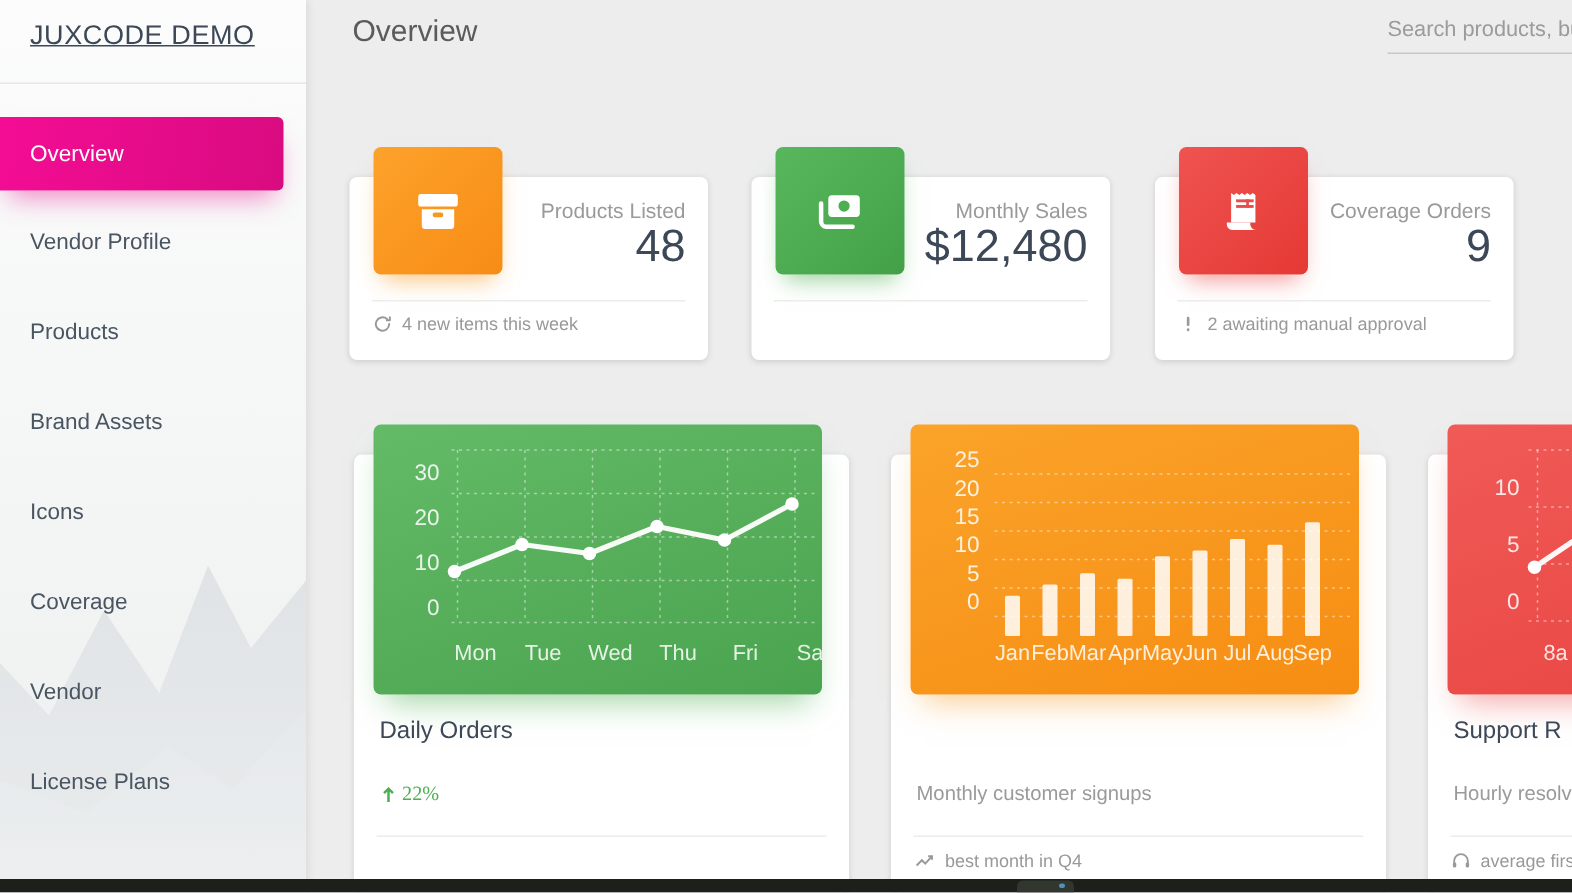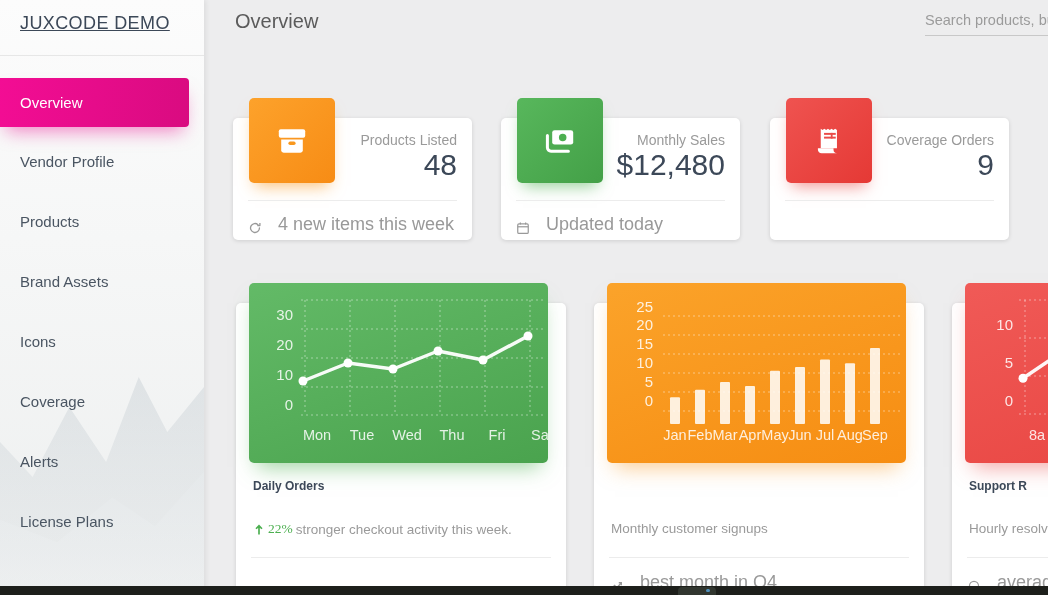--- a/index.html
+++ b/index.html
@@ -33,31 +33,31 @@
             box-shadow:0 1px 4px rgba(0,0,0,.13);}
   #sc0{left:233px}#sc1{left:501px}#sc2{left:770px}
   .tile{position:absolute;left:16px;top:-20px;width:86px;height:85px;border-radius:5px;
         display:flex;align-items:center;justify-content:center;}
   .tile.orange{background:linear-gradient(135deg,#fda22b,#f78c15);color:#f8981f;box-shadow:0 9px 15px -6px rgba(248,152,31,.6);}
   .tile.green {background:linear-gradient(135deg,#58b75c,#43a047);color:#4caf50;box-shadow:0 9px 15px -6px rgba(76,175,80,.6);}
   .tile.red   {background:linear-gradient(135deg,#ef5350,#e53935);color:#ea4c49;box-shadow:0 9px 15px -6px rgba(234,76,73,.6);}
   .stat-label{position:absolute;right:15px;top:14px;font-size:14px;color:#9a9a9a;}
   .stat-value{position:absolute;right:15px;top:30px;font-size:30px;color:#3c4858;}
   .card-rule{position:absolute;left:15px;right:15px;top:82px;height:1px;background:#ececec;}
-  .card-footer{position:absolute;left:15px;top:91px;height:26px;display:flex;align-items:flex-end;gap:16px;
-            color:#999;font-size:18px;white-space:nowrap;}
+  .card-footer{position:absolute;left:15px;top:91px;height:26px;display:flex;align-items:flex-start;gap:6px;
+            color:#999;font-size:12px;white-space:nowrap;}
   
   .chart-card{position:absolute;top:303px;width:330px;height:292px;background:#fff;border-radius:5px;
             box-shadow:0 1px 4px rgba(0,0,0,.13);}
   #cc0{left:236px}#cc1{left:594px}#cc2{left:952px}
   .panel{position:absolute;left:13px;top:-20px;width:299px;height:180px;border-radius:5px;overflow:hidden;}
   .panel.green {background:linear-gradient(160deg,#63ba67,#4aa34e);box-shadow:0 12px 20px -8px rgba(76,175,80,.55);}
   .panel.orange{background:linear-gradient(160deg,#fba32a,#f68d12);box-shadow:0 12px 20px -8px rgba(248,152,31,.5);}
   .panel.red   {background:linear-gradient(160deg,#f05a57,#e84440);box-shadow:0 12px 20px -8px rgba(234,76,73,.5);}
-  .chart-title{position:absolute;left:17px;top:176px;font-size:12px;color:#3c4858;font-weight:bold;}
+  .chart-title{position:absolute;left:17px;top:176px;font-size:16px;color:#3c4858;}
   .chart-sub{position:absolute;left:17px;top:218px;font-size:13.5px;color:#9a9a9a;
             display:flex;align-items:center;gap:3px;white-space:nowrap;}
   .chart-sub .hl{color:#4caf50;font-family:Liberation Serif, serif;}
   .chart-card .card-rule{top:254px;}
   .chart-card .card-footer{top:264px;}
   
   .taskbar{position:absolute;left:0;bottom:0;width:100%;height:9px;background:#1d1f1b;z-index:20;}
   .taskbar-item{position:absolute;left:678px;bottom:0;width:38px;height:8px;background:#31362f;
             border-radius:4px 4px 0 0;}
   .taskbar-dot{position:absolute;left:28px;top:2px;width:4px;height:3px;background:#57a7e0;border-radius:2px;opacity:.8;}
@@ -71,21 +71,21 @@
   <div class="ridge2"></div>
   <div class="brand">JUXCODE DEMO</div>
   <div class="brand-rule"></div>
   <nav>
     <div class="nav-item active">Overview</div>
     <div class="nav-item" style="top:144px">Vendor Profile</div>
     <div class="nav-item" style="top:204px">Products</div>
     <div class="nav-item" style="top:264px">Brand Assets</div>
     <div class="nav-item" style="top:324px">Icons</div>
     <div class="nav-item" style="top:384px">Coverage</div>
-    <div class="nav-item" style="top:444px">Alerts</div>
+    <div class="nav-item" style="top:444px">Vendor</div>
     <div class="nav-item" style="top:504px">License Plans</div>
   </nav>
 </aside>
 
 <div class="page-title">Overview</div>
 <div class="search">
   <input type="text" placeholder="Search products, bu" style="">
 </div>
 
 <article class="stat-card" id="sc0">
@@ -112,44 +112,42 @@
   <div class="tile green">
     <svg width="36" height="36" viewBox="0 0 24 24">
       <path d="M3.6 8.4v8a2.4 2.4 0 0 0 2.4 2.4h11.6" fill="none" stroke="#fff" stroke-width="2" stroke-linecap="round"></path>
       <rect x="6.8" y="4.8" width="14" height="9.6" rx="1.6" fill="#fff"></rect>
       <circle cx="13.8" cy="9.6" r="2.5" fill="currentColor"></circle>
     </svg>
   </div>
   <div class="stat-label">Monthly Sales</div>
   <div class="stat-value">$12,480</div>
   <div class="card-rule"></div>
-  <div class="card-footer">
-    <svg width="14" height="14" viewBox="0 0 16 16">
-      <rect x="2" y="3.2" width="12" height="11" rx="1.4" fill="none" stroke="#999" stroke-width="1.4"></rect>
-      <line x1="2" y1="6.6" x2="14" y2="6.6" stroke="#999" stroke-width="1.4"></line>
-      <line x1="5" y1="1.6" x2="5" y2="4" stroke="#999" stroke-width="1.4"></line>
-      <line x1="11" y1="1.6" x2="11" y2="4" stroke="#999" stroke-width="1.4"></line>
-    </svg>
-    <span>Updated today</span>
-  </div>
 </article>
 
 <article class="stat-card" id="sc2">
   <div class="tile red">
     <svg width="36" height="36" viewBox="0 0 24 24">
       <path fill="#fff" d="M6.5 3.8l1.2.9 1.2-.9 1.2.9 1.2-.9 1.2.9 1.2-.9 1.2.9 1.2-.9 1.2.9V16.9H6.5z"></path>
       <path fill="#fff" d="M4.6 16.9v.8c0 1.4 1.1 2.5 2.5 2.5h10.4a2.5 2.5 0 0 1-2.5-2.5v-.8z"></path>
       <rect x="8.7" y="6.6" width="7.8" height="1.3" fill="currentColor"></rect>
       <rect x="8.7" y="9.1" width="7.8" height="1.3" fill="currentColor"></rect>
       <rect x="13.2" y="6.6" width="1.2" height="3.8" fill="currentColor"></rect>
     </svg>
   </div>
   <div class="stat-label">Coverage Orders</div>
   <div class="stat-value">9</div>
   <div class="card-rule"></div>
+  <div class="card-footer">
+    <svg width="14" height="14" viewBox="0 0 16 16">
+      <rect x="7.1" y="2.4" width="2" height="7.2" rx="1" fill="#999"></rect>
+      <rect x="7.1" y="11.3" width="2" height="2.2" rx="1" fill="#999"></rect>
+    </svg>
+    <span>2 awaiting manual approval</span>
+  </div>
 </article>
 
 <article class="chart-card" id="cc0">
   <div class="panel green" id="chart0">
       <svg width="299" height="180" viewBox="0 0 299 180" style="font-family:inherit">
         <line x1="52" y1="17" x2="296" y2="17" stroke="rgba(255,255,255,.45)" stroke-width="1" stroke-dasharray="2 3"></line>
         <line x1="52" y1="46" x2="296" y2="46" stroke="rgba(255,255,255,.45)" stroke-width="1" stroke-dasharray="2 3"></line>
         <line x1="52" y1="75" x2="296" y2="75" stroke="rgba(255,255,255,.45)" stroke-width="1" stroke-dasharray="2 3"></line>
         <line x1="52" y1="104" x2="296" y2="104" stroke="rgba(255,255,255,.45)" stroke-width="1" stroke-dasharray="2 3"></line>
         <line x1="52" y1="132" x2="296" y2="132" stroke="rgba(255,255,255,.45)" stroke-width="1" stroke-dasharray="2 3"></line>
@@ -177,21 +175,20 @@
         <circle cx="234" cy="77" r="4.5" fill="#fff"></circle>
         <circle cx="279" cy="53" r="4.5" fill="#fff"></circle>
       </svg>
     </div>
   <div class="chart-title">Daily Orders</div>
   <div class="chart-sub">
     <svg width="12" height="13" viewBox="0 0 12 14">
       <path d="M6 12.5V3M2.8 6.2 6 3l3.2 3.2" stroke="#4caf50" stroke-width="1.8" fill="none"></path>
     </svg>
     <span class="hl">22%</span>
-    <span>stronger checkout activity this week.</span>
   </div>
   <div class="card-rule"></div>
 </article>
 
 <article class="chart-card" id="cc1">
   <div class="panel orange" id="chart1">
       <svg width="299" height="180" viewBox="0 0 299 180" style="font-family:inherit">
         <line x1="56" y1="33" x2="296" y2="33" stroke="rgba(255,255,255,.45)" stroke-width="1" stroke-dasharray="2 3"></line>
         <line x1="56" y1="52" x2="296" y2="52" stroke="rgba(255,255,255,.45)" stroke-width="1" stroke-dasharray="2 3"></line>
         <line x1="56" y1="71" x2="296" y2="71" stroke="rgba(255,255,255,.45)" stroke-width="1" stroke-dasharray="2 3"></line>

